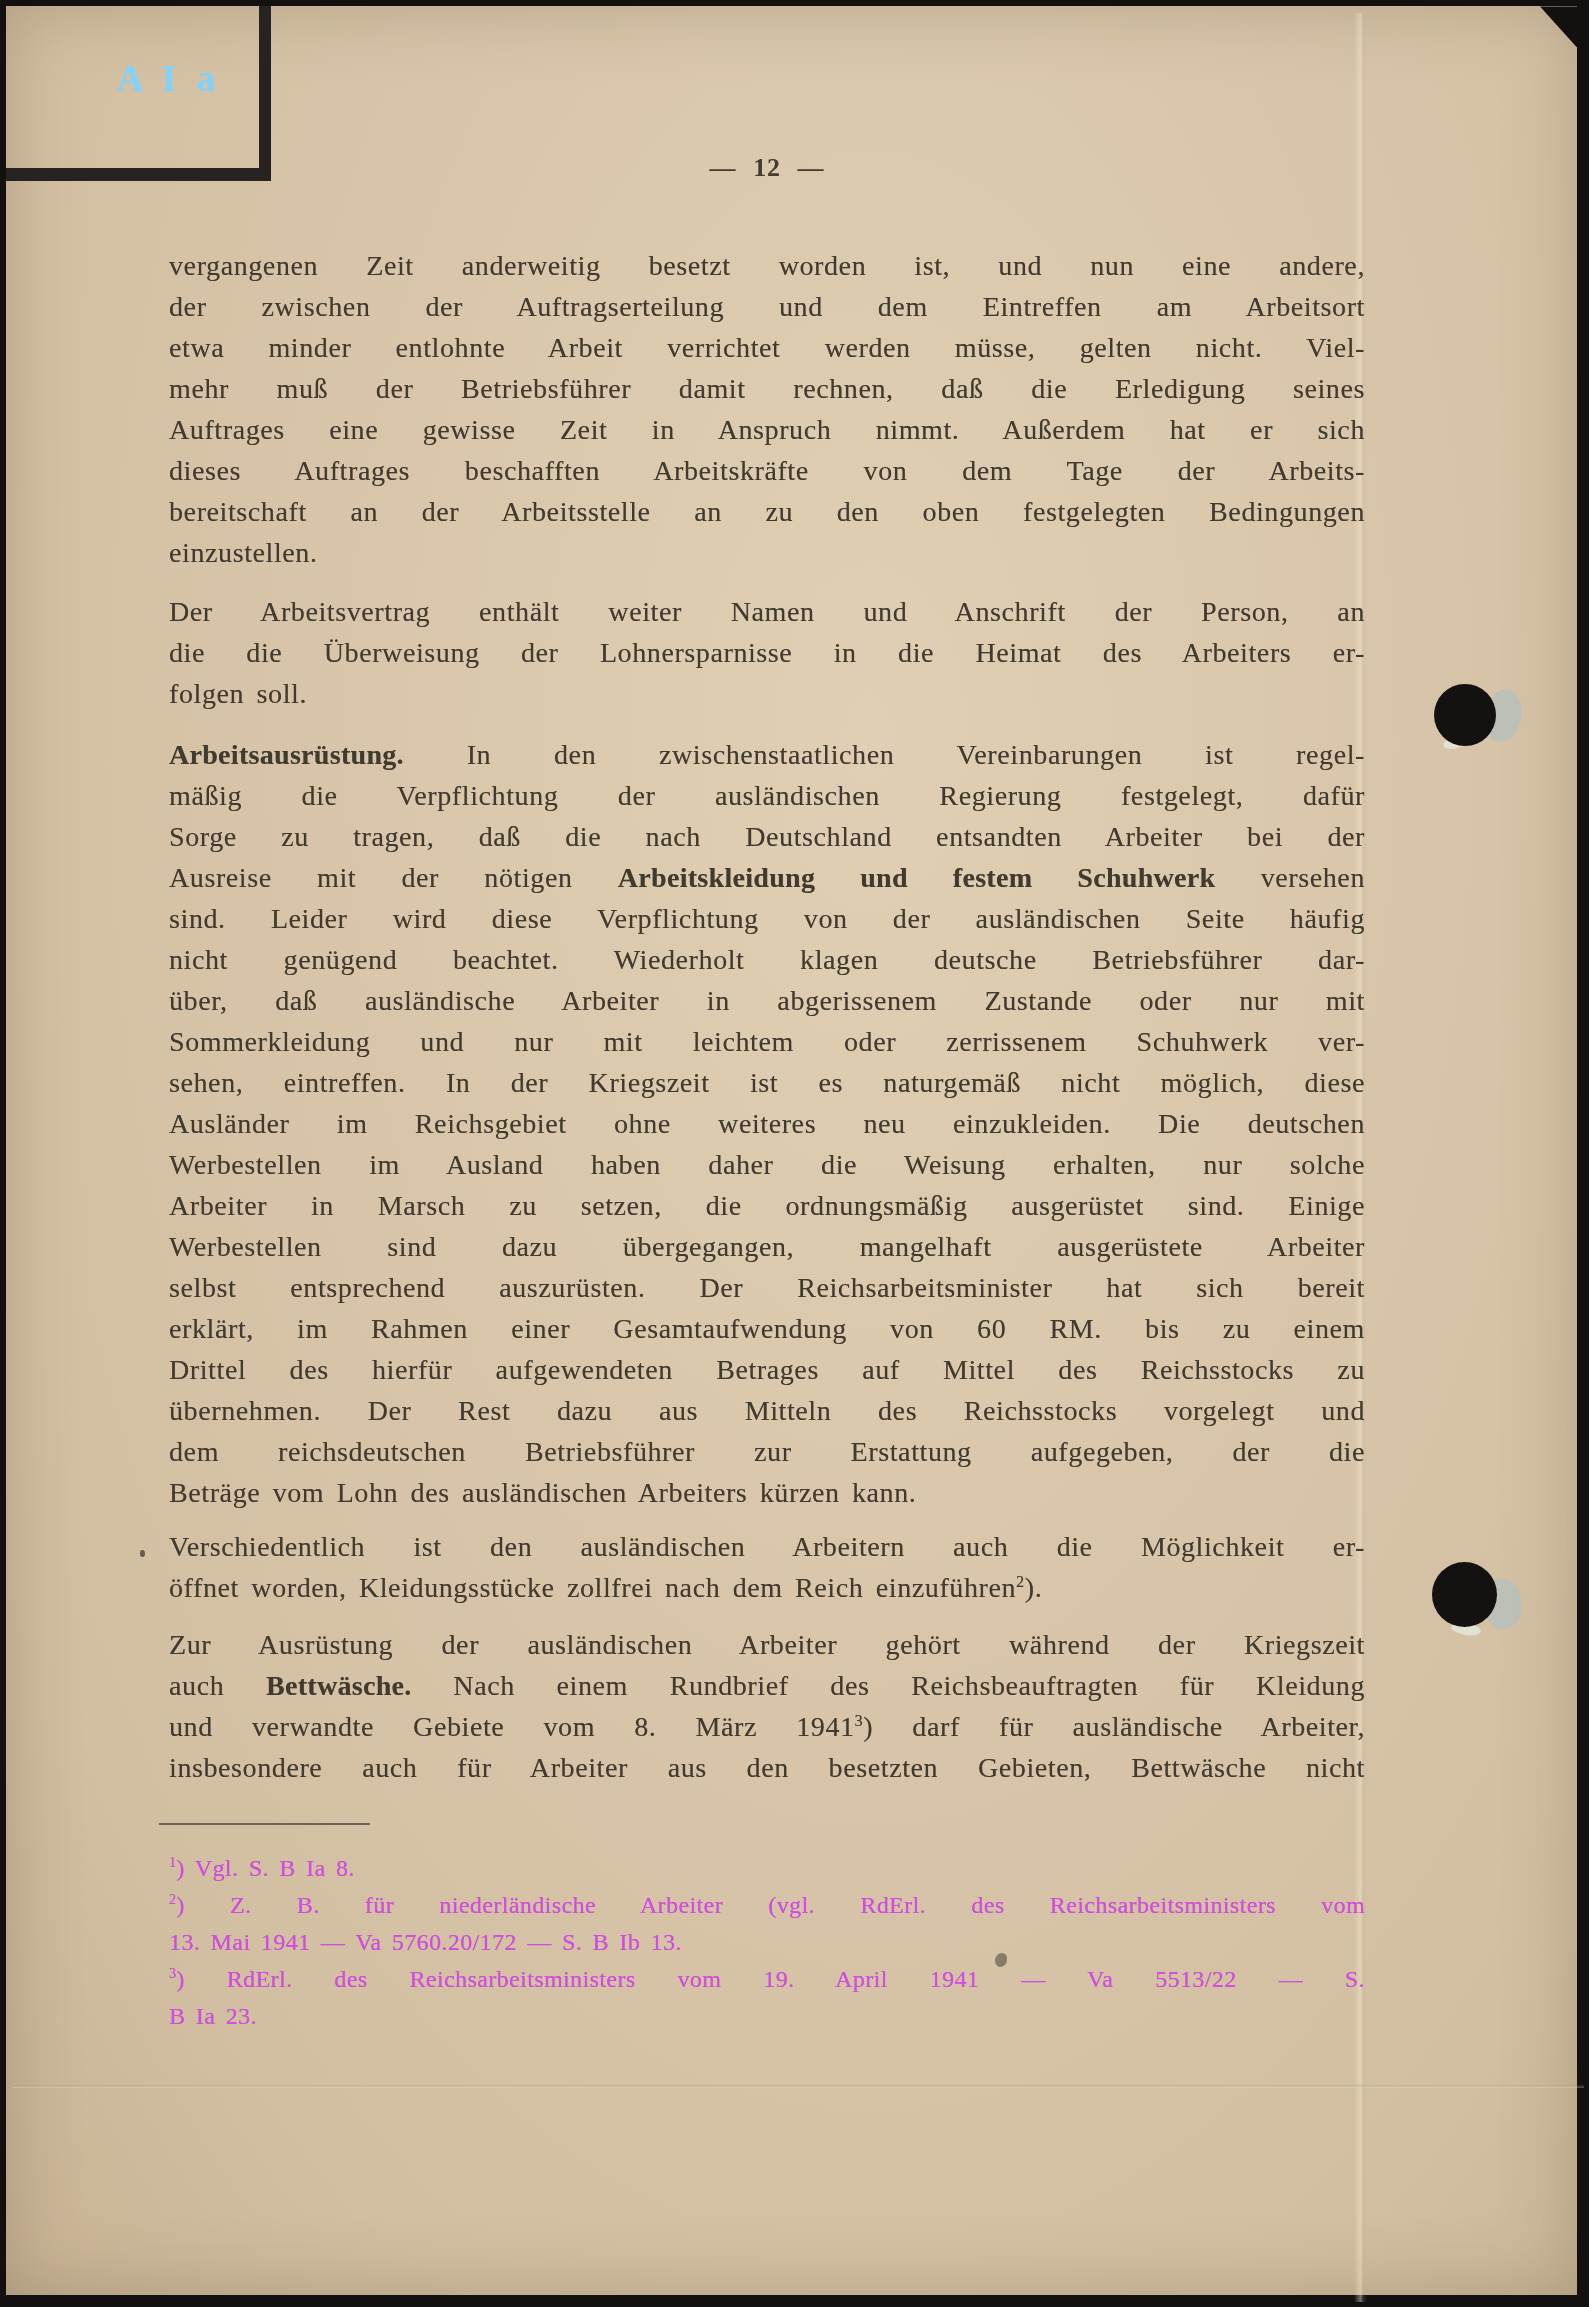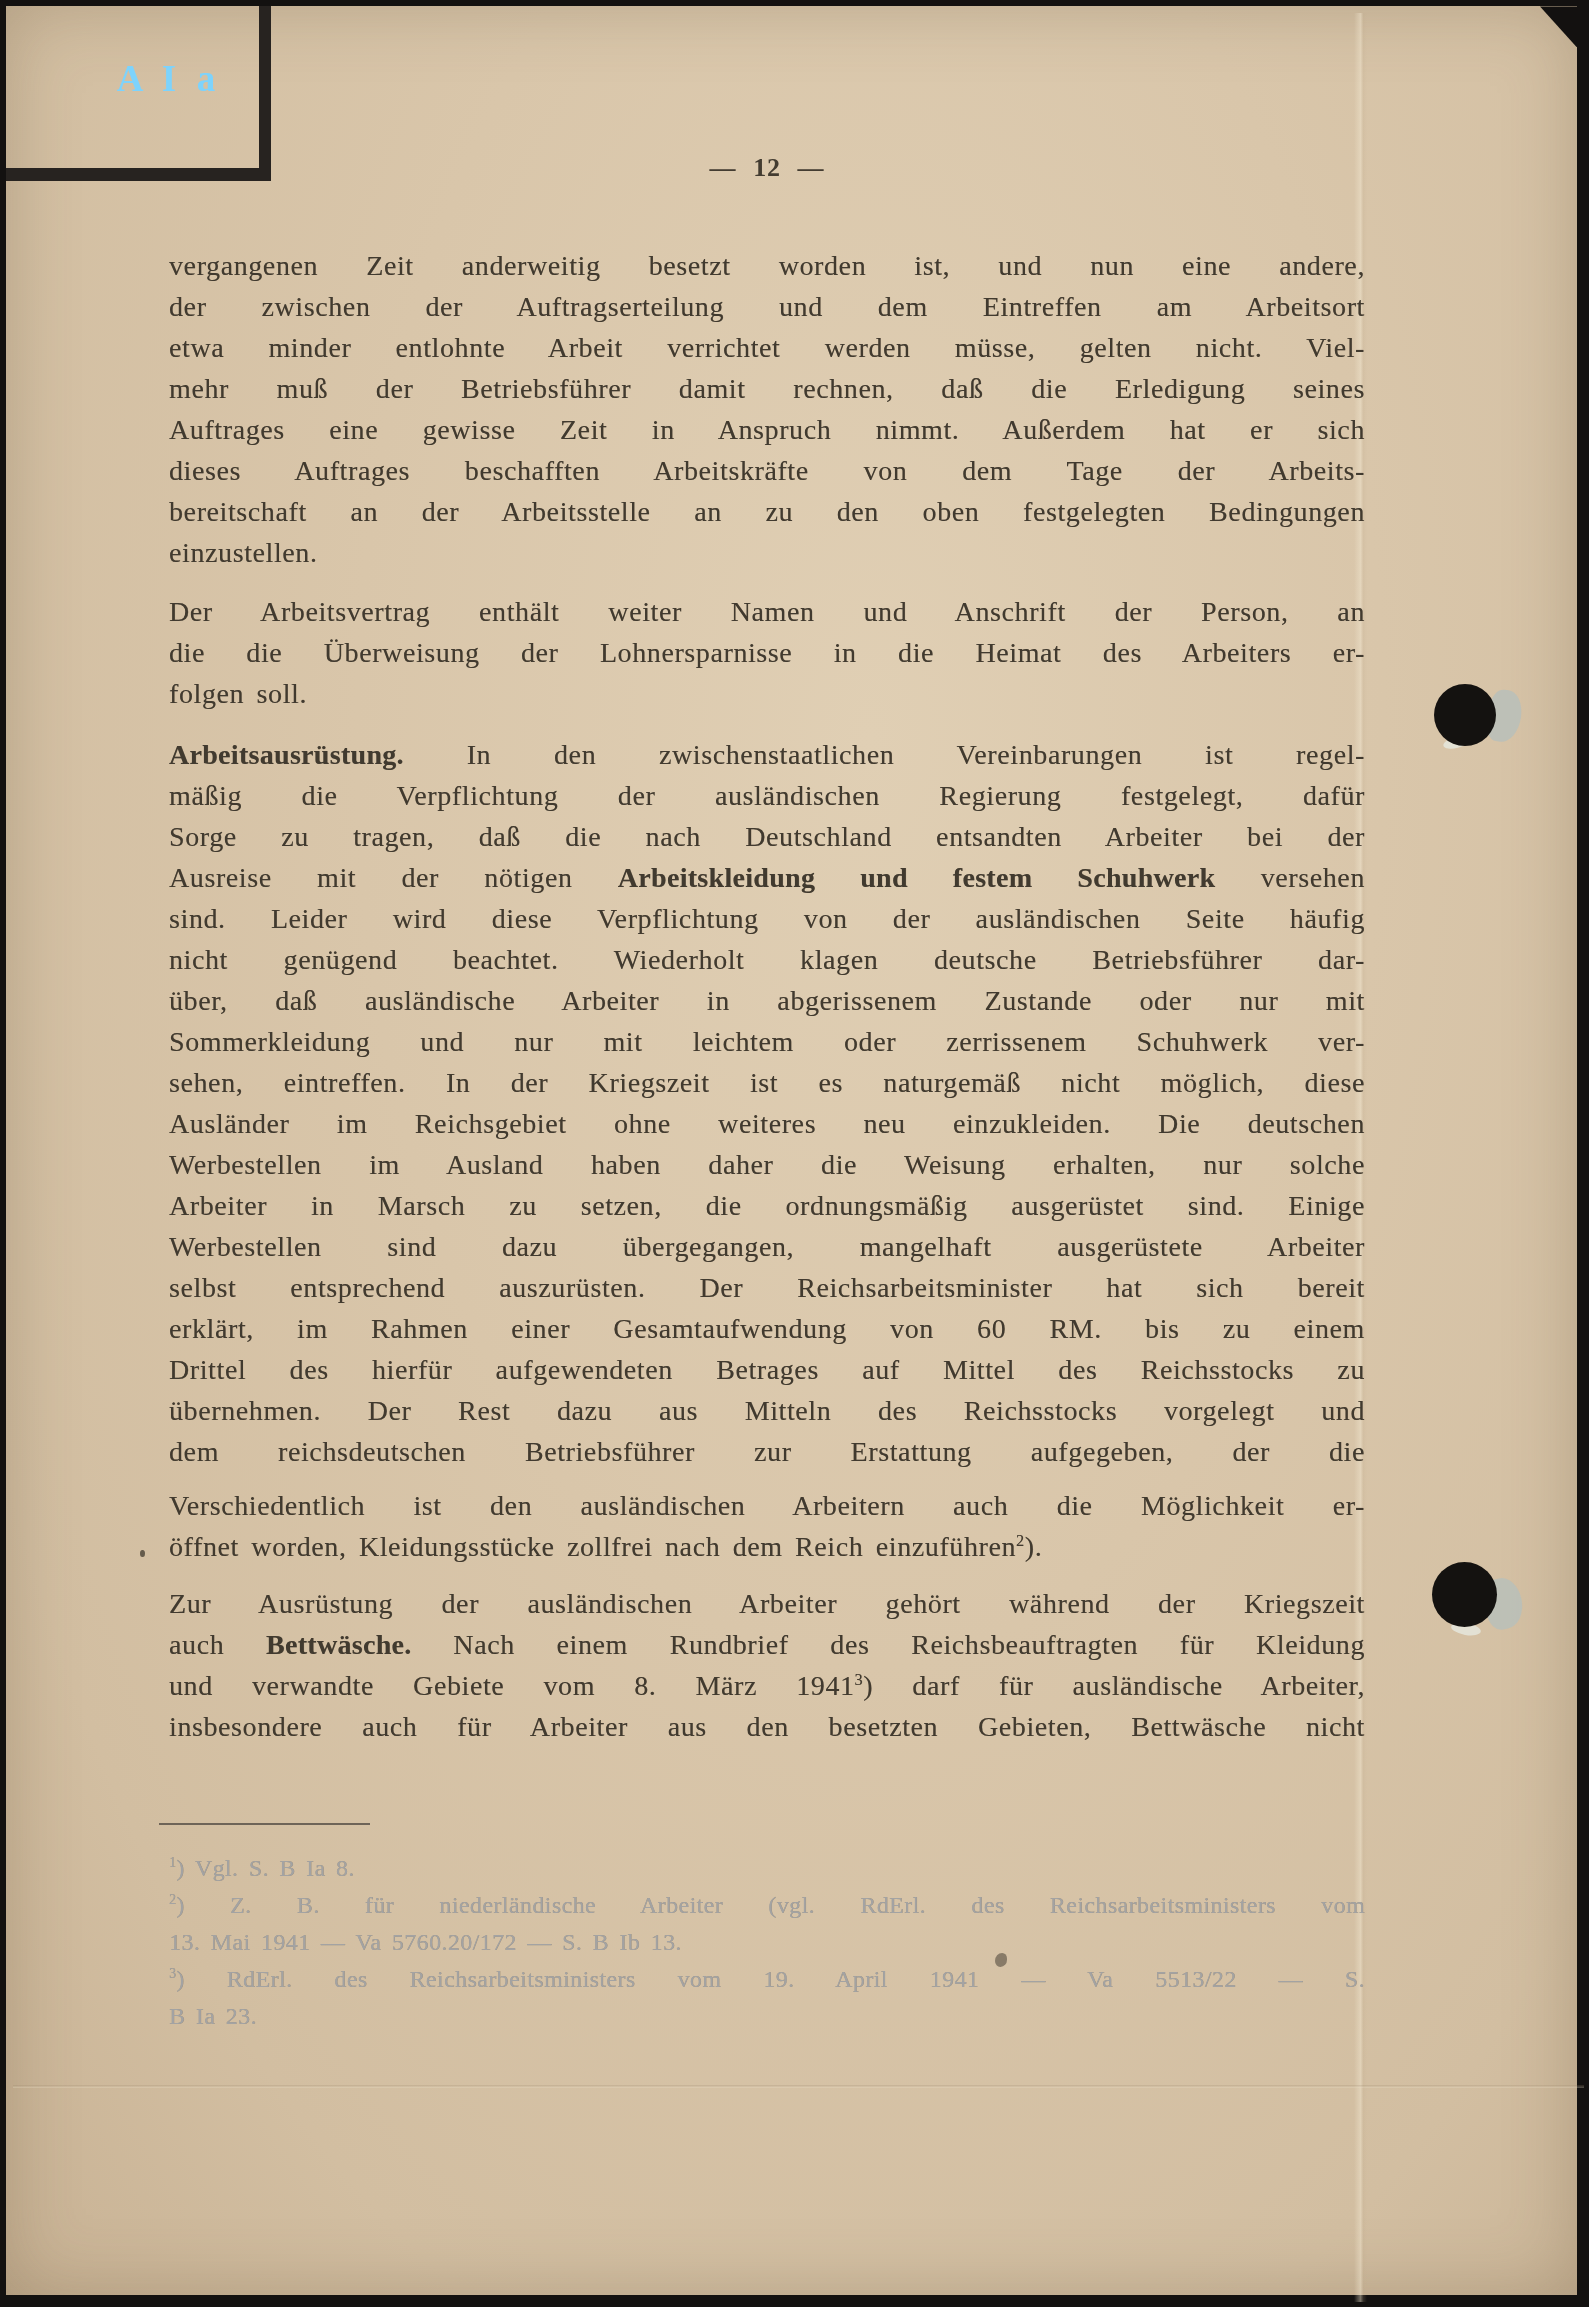--- a/index.html
+++ b/index.html
@@ -50,21 +50,21 @@
   }
   
   #body-block{
     position:absolute;left:169px;top:245px;width:1196px;
     font-size:28px;line-height:41px;color:#413a2f;
     letter-spacing:0.6px;word-spacing:4.8px;
     text-shadow:0.2px 0.3px 0.5px rgba(72,60,44,.45);
   }
   #footnotes-block{
     position:absolute;left:169px;top:1850px;width:1196px;
-    font-size:24px;line-height:37px;color:#a3a3a3;
+    font-size:24px;line-height:37px;color:#d946ef;
     letter-spacing:0.4px;word-spacing:4px;
     text-shadow:0.2px 0.3px 0.4px rgba(72,60,44,.4);
   }
   .para{margin:0;}
   #body-block .para:nth-child(2){margin-top:18px;}
   #body-block .para:nth-child(3){margin-top:20px;}
   #body-block .para:nth-child(4){margin-top:12.7px;}
   #body-block .para:nth-child(5){margin-top:16.7px;}
   .tline{white-space:normal;}
   .tline.just{text-align:justify;text-align-last:justify;text-justify:inter-word;}
@@ -142,20 +142,21 @@
         <div class="tline just"><span>sehen, eintreffen. In der Kriegszeit ist es naturgemäß nicht möglich, diese</span></div>
         <div class="tline just"><span>Ausländer im Reichsgebiet ohne weiteres neu einzukleiden. Die deutschen</span></div>
         <div class="tline just"><span>Werbestellen im Ausland haben daher die Weisung erhalten, nur solche</span></div>
         <div class="tline just"><span>Arbeiter in Marsch zu setzen, die ordnungsmäßig ausgerüstet sind. Einige</span></div>
         <div class="tline just"><span>Werbestellen sind dazu übergegangen, mangelhaft ausgerüstete Arbeiter</span></div>
         <div class="tline just"><span>selbst entsprechend auszurüsten. Der Reichsarbeitsminister hat sich bereit</span></div>
         <div class="tline just"><span>erklärt, im Rahmen einer Gesamtaufwendung von 60 RM. bis zu einem</span></div>
         <div class="tline just"><span>Drittel des hierfür aufgewendeten Betrages auf Mittel des Reichsstocks zu</span></div>
         <div class="tline just"><span>übernehmen. Der Rest dazu aus Mitteln des Reichsstocks vorgelegt und</span></div>
         <div class="tline just"><span>dem reichsdeutschen Betriebsführer zur Erstattung aufgegeben, der die</span></div>
+        <div class="tline"><span>Beträge vom Lohn des ausländischen Arbeiters kürzen kann.</span></div>
       </div>
       <div class="para">
         <div class="tline just"><span>Verschiedentlich ist den ausländischen Arbeitern auch die Möglichkeit er-</span></div>
         <div class="tline"><span>öffnet worden, Kleidungsstücke zollfrei nach dem Reich einzuführen</span><sup>2</sup><span>).</span></div>
       </div>
       <div class="para">
         <div class="tline just"><span>Zur Ausrüstung der ausländischen Arbeiter gehört während der Kriegszeit</span></div>
         <div class="tline just"><span>auch </span><span class="b">Bettwäsche.</span><span> Nach einem Rundbrief des Reichsbeauftragten für Kleidung</span></div>
         <div class="tline just"><span>und verwandte Gebiete vom 8. März 1941</span><sup>3</sup><span>) darf für ausländische Arbeiter,</span></div>
         <div class="tline just"><span>insbesondere auch für Arbeiter aus den besetzten Gebieten, Bettwäsche nicht</span></div>

